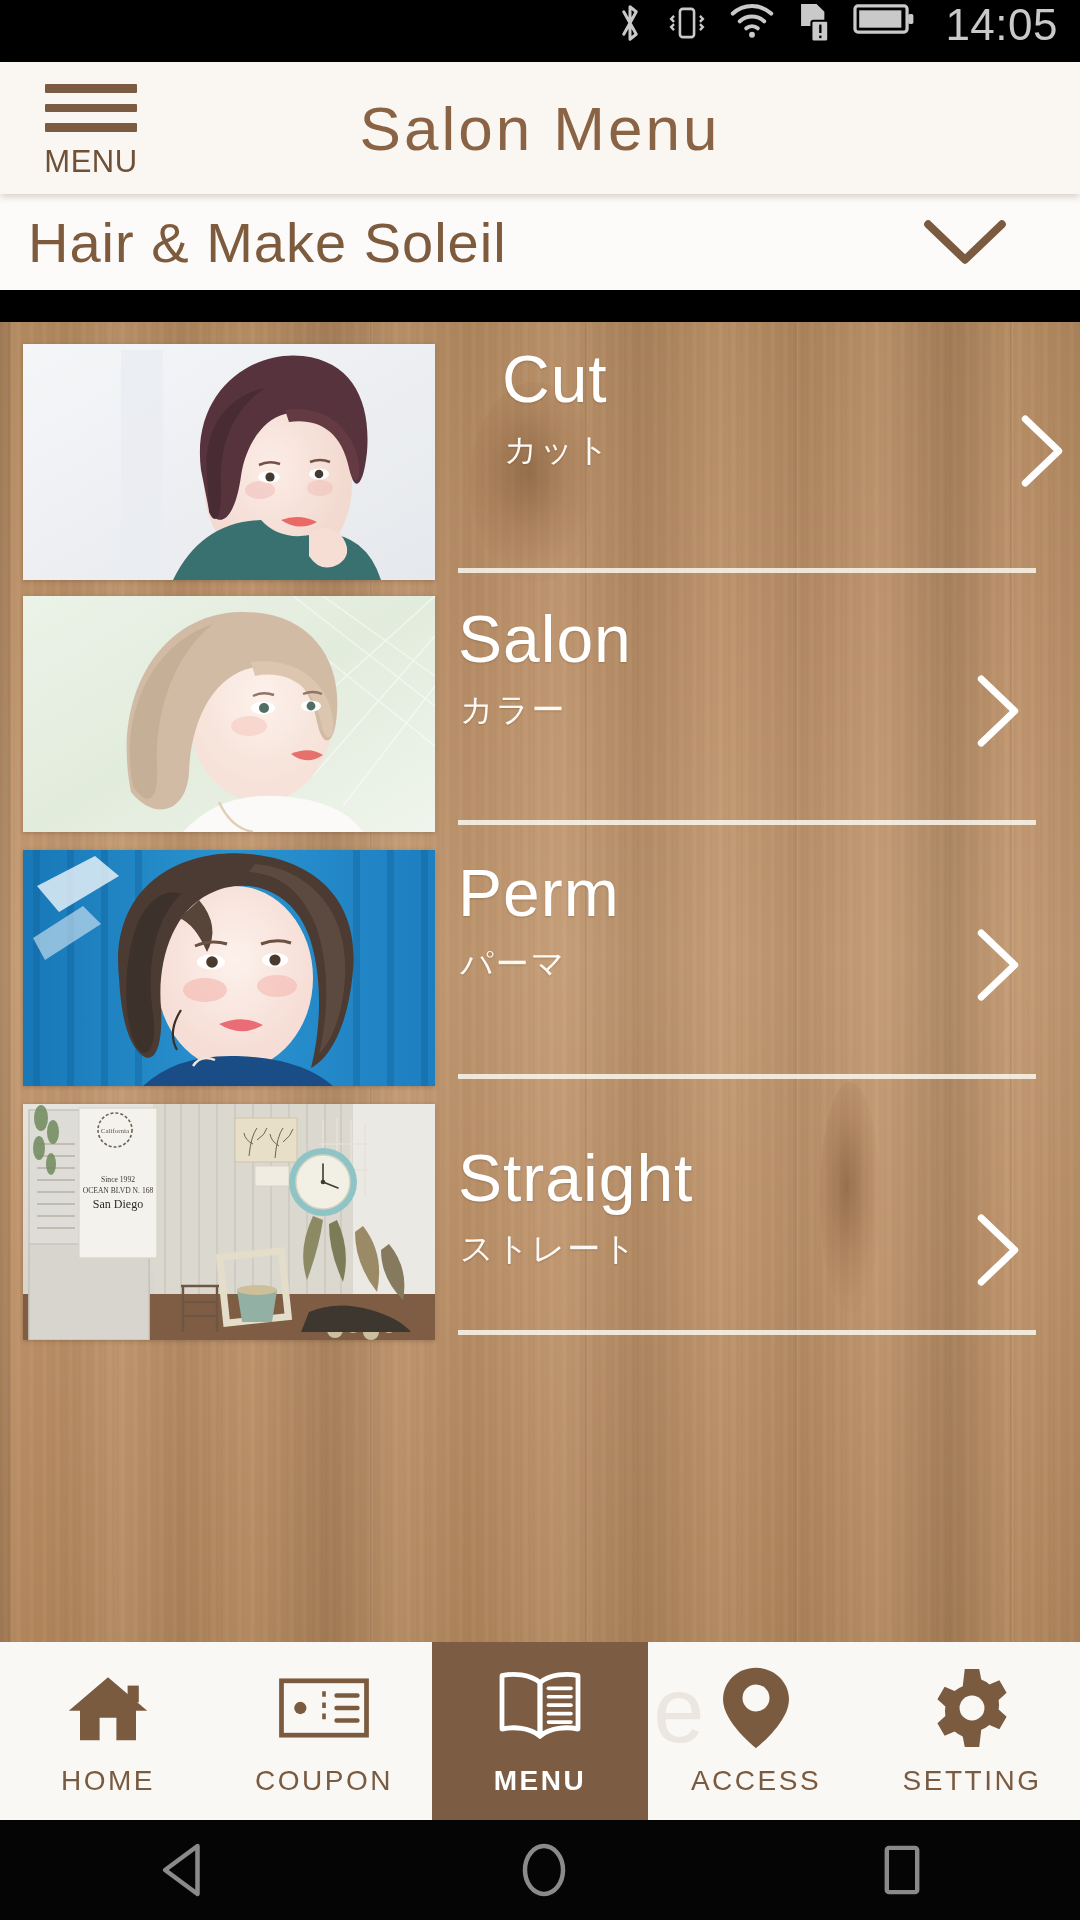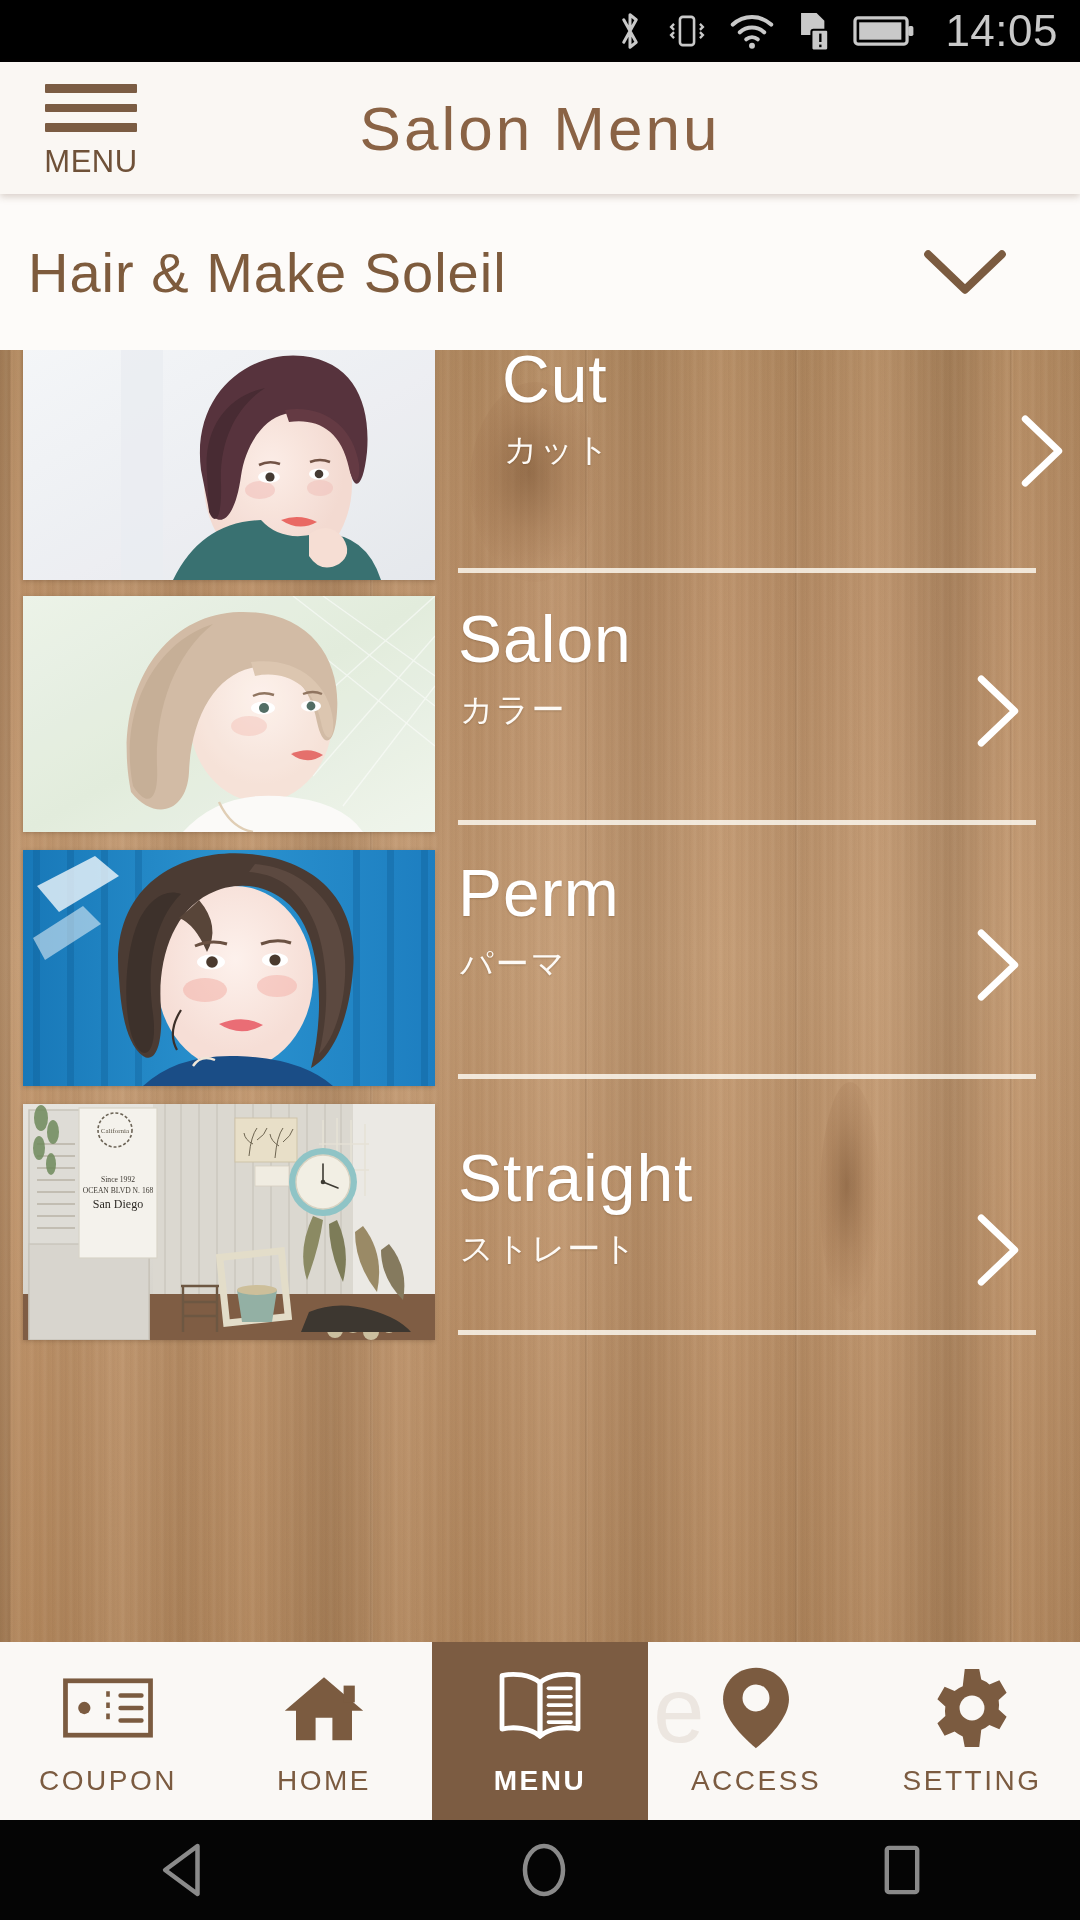--- a/index.html
+++ b/index.html
@@ -7,21 +7,21 @@
     width:1080px; height:1920px;
     background:#000;
     font-family:"Liberation Sans", sans-serif;
     overflow:hidden;
   }
   #phone { position:relative; width:1080px; height:1920px; overflow:hidden; }
 
   
   .statusbar {
     position:absolute; top:0; left:0; width:1080px; height:62px;
-    background:#000; display:flex; align-items:center;
+    background:#000; display:flex; align-items:flex-start;
     justify-content:flex-end; padding-right:22px; gap:22px;
   }
   .si { display:block; }
   .clock {
     color:#c9c9c9; font-size:44px; letter-spacing:0.5px;
     font-family:"Liberation Sans", sans-serif; margin-left:8px;
   }
 
   
   .appbar {
@@ -42,21 +42,21 @@
   .apptitle {
     position:absolute; left:0; top:0; width:1080px; height:132px;
     display:flex; align-items:center; justify-content:center;
     color:#8a6345; font-size:62px;
     font-family:"Liberation Sans", sans-serif;
     font-weight:300; letter-spacing:3px;border-radius:31px;
   }
 
   
   .salonbar {
-    position:absolute; top:194px; left:0; width:1080px; height:156px;
+    position:absolute; top:194px; left:0; width:1080px; height:96px;
     background:#fdfbf9; display:flex; align-items:center;
     z-index:5;
   }
   .salonname {
     color:#7e5b3d; font-size:56px; font-weight:300;
     letter-spacing:1px; margin-left:28px;
     font-family:"Liberation Sans", sans-serif;
   }
   .chev-down {
     position:absolute; right:70px; top:50%; transform:translateY(-50%);
@@ -480,38 +480,38 @@
       </svg>
     </div>
     <div class="divider" style="top:1008px;"></div>
 
   </div>
 
   <div class="tabbar">
 
     <div class="tab">
       <div class="tab-icon">
+        <svg width="84" height="74" viewBox="0 0 60 52">
+          <path d="M30 4 L58 28 L50 28 L50 49 L36 49 L36 33 L24 33 L24 49 L10 49 L10 28 L2 28 Z" fill="#7b5b40"></path>
+          <rect x="44" y="10" width="8" height="12" fill="#7b5b40"></rect>
+        </svg>
+      </div>
+      <div class="tab-label">HOME</div>
+    </div>
+
+    <div class="tab">
+      <div class="tab-icon">
         <svg width="92" height="62" viewBox="0 0 66 44">
           <rect x="2.5" y="2.5" width="61" height="39" fill="none" stroke="#7b5b40" stroke-width="3.4"></rect>
           <circle cx="16" cy="22" r="4.4" fill="#7b5b40"></circle>
           <path d="M33 10 V34" stroke="#7b5b40" stroke-width="2.6" stroke-dasharray="4 4"></path>
           <path d="M42 13 H57 M42 22 H57 M42 31 H57" stroke="#7b5b40" stroke-width="3.2" stroke-linecap="round"></path>
         </svg>
       </div>
       <div class="tab-label">COUPON</div>
-    </div>
-
-    <div class="tab">
-      <div class="tab-icon">
-        <svg width="84" height="74" viewBox="0 0 60 52">
-          <path d="M30 4 L58 28 L50 28 L50 49 L36 49 L36 33 L24 33 L24 49 L10 49 L10 28 L2 28 Z" fill="#7b5b40"></path>
-          <rect x="44" y="10" width="8" height="12" fill="#7b5b40"></rect>
-        </svg>
-      </div>
-      <div class="tab-label">HOME</div>
     </div>
 
     <div class="tab active">
       <div class="tab-icon">
         <svg width="88" height="76" viewBox="0 0 62 54">
           <path d="M31 9 C24 3 12 2 4 4 V42 C12 40 24 41 31 47 Z" fill="none" stroke="#ffffff" stroke-width="3.4" stroke-linejoin="round"></path>
           <path d="M31 9 C38 3 50 2 58 4 V42 C50 40 38 41 31 47 Z" fill="none" stroke="#ffffff" stroke-width="3.4" stroke-linejoin="round"></path>
           <g stroke="#ffffff" stroke-width="2.6" stroke-linecap="round">
             <path d="M37 13 H53"></path>
               <path d="M37 19 H53"></path>

